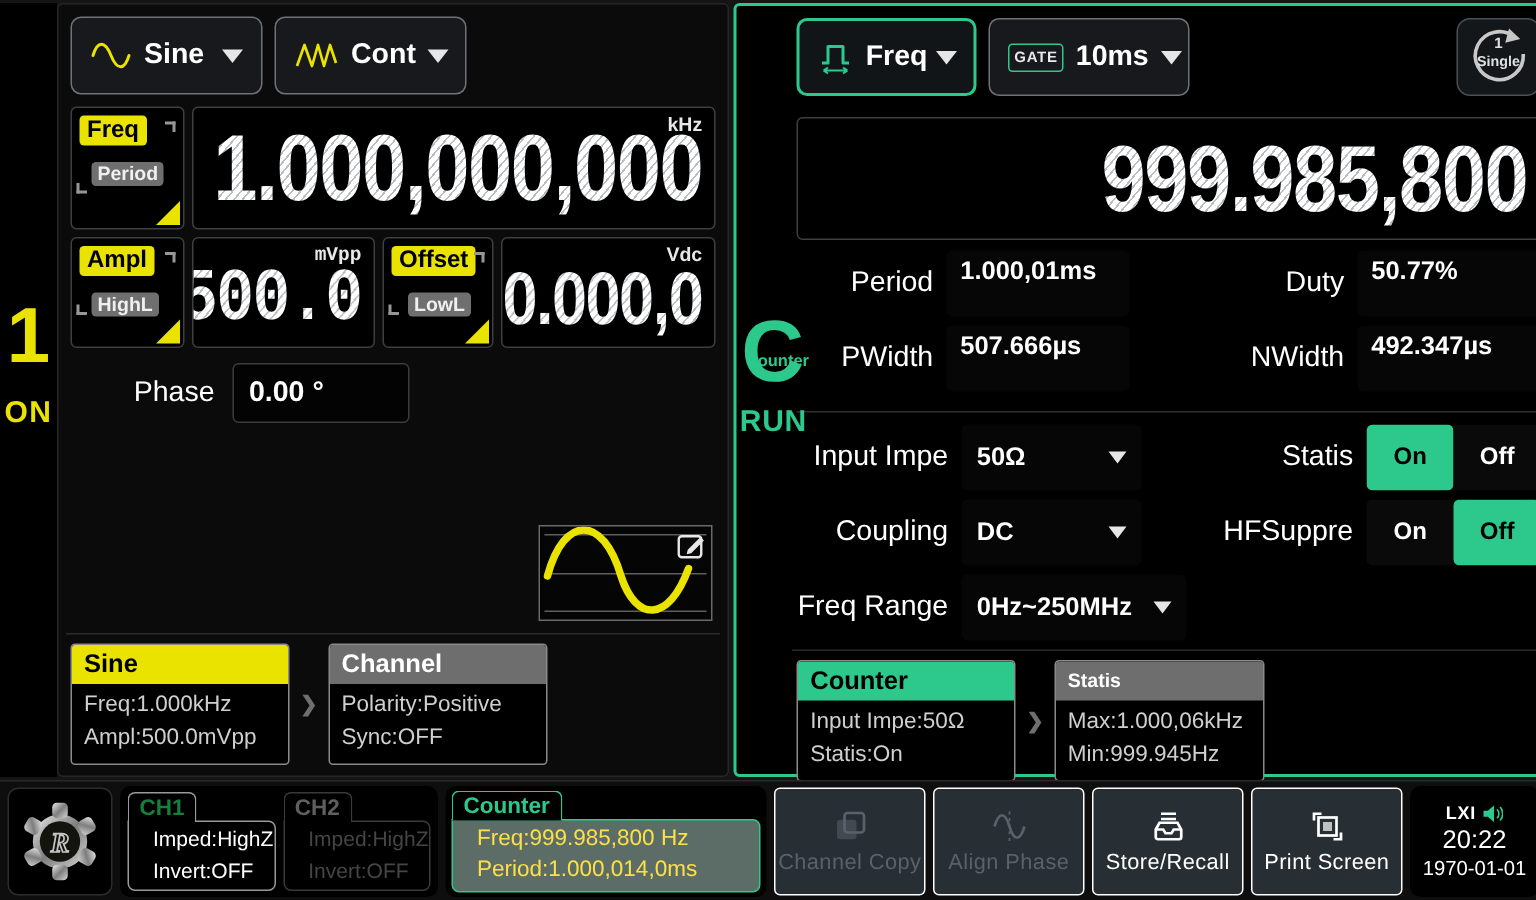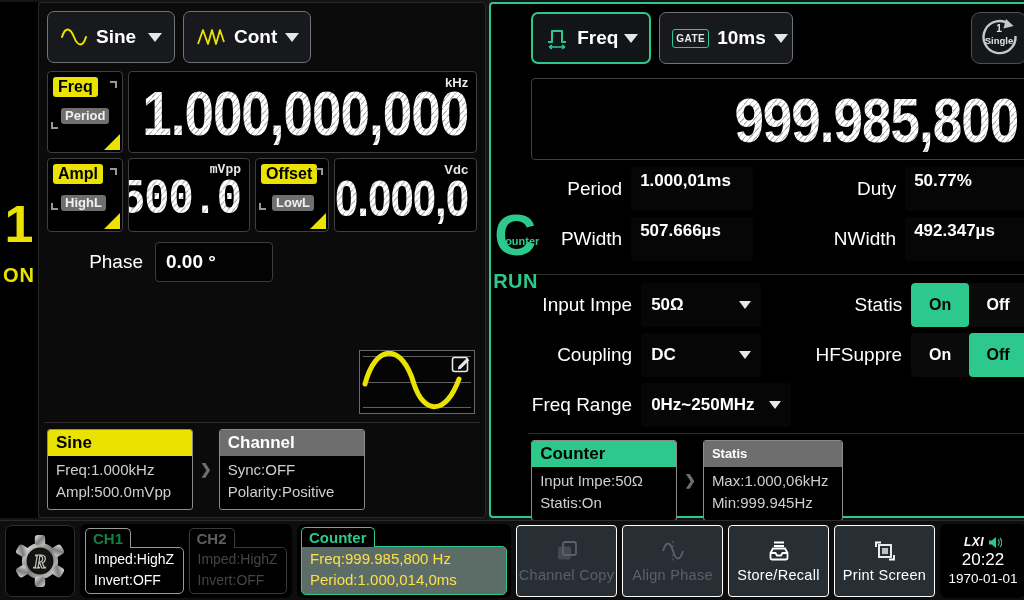--- a/index.html
+++ b/index.html
@@ -109,37 +109,37 @@
   .bottom{ height:80px; flex:none; background:#0e0e0e; border-top:1px solid #2a2a2a; display:flex;
     align-items:center; gap:5px; padding:0 5px;}
   .logo-card{ width:70px; height:72px; background:#000; border:1px solid #2c2c2c; border-radius:7px;
     display:flex; align-items:center; justify-content:center; flex:none;}
   .chgroup{ width:212px; height:74px; background:#000; border-radius:7px; display:flex; gap:5px;
     padding:4px 5px; flex:none;}
   .mini{ flex:1; display:flex; flex-direction:column; min-width:0;}
   .mini-tab{ align-self:flex-start; border:1px solid #9a9a9a; border-bottom:none; border-radius:5px 5px 0 0;
     padding:0 7px; font-weight:bold; font-size:15px; height:20px; line-height:19px; background:#000;
     position:relative; z-index:2; margin-bottom:-1px;}
-  .mini-body{ flex:1; border:1px solid #9a9a9a; border-radius:0 5px 5px 5px; padding:1px 8px; font-size:14px;
+  .mini-body{ flex:1; border:1px solid #9a9a9a; border-radius:0 5px 5px 5px; padding:1px 16px; font-size:14px;
     line-height:1.5; color:#fff; background:#000; white-space:nowrap; overflow:hidden;}
   .mini.ch1 .mini-tab{ color:#15803d;}
   .mini.dim .mini-tab{ color:#5f5f5f; border-color:#3a3a3a;}
   .mini.dim .mini-body{ color:#454545; border-color:#3a3a3a;}
   .counter-group{ width:214px; height:74px; background:#000; border-radius:7px; display:flex; padding:3px 4px; flex:none;}
   .mini.cnt .mini-tab{ color:#2dc98c; border-color:#2dc98c;}
   .mini.cnt .mini-body{ border-color:#2dc98c; background:#5c6c66; color:#fde047; font-size:15px; line-height:1.45;}
   .bbtn{ width:101px; height:72px; background:#272e34; border:1px solid #ffffff; border-radius:4px;
     display:flex; flex-direction:column; align-items:center; justify-content:center; gap:3px; flex:none;}
   .bbtn .blabel{ font-size:14.5px; letter-spacing:.3px; white-space:nowrap;}
   .bbtn.disabled{ color:#5a6169;}
   .bbtn.enabled{ color:#fff;}
   .clock{ margin-left:auto; width:86px; height:74px; background:#000; border-radius:7px; display:flex;
     flex-direction:column; align-items:center; justify-content:center; color:#fff; gap:1px; flex:none;}
   .lxi-row{ display:flex; align-items:center; gap:4px;}
-  .lxi{ font-style:italic; font-weight:bold; font-size:12px; letter-spacing:.5px;}
+  .lxi{ font-weight:bold; font-size:12px; letter-spacing:.5px;}
   .time{ font-size:17px;} .date{ font-size:13.5px;}
   svg{ display:block;}
 </style>
 </head>
 <body>
 
 <div class="screen">
   <div class="panels">
 
     <div class="left-panel">
@@ -240,22 +240,22 @@
             <div class="tab-head th-yellow">Sine</div>
             <div class="tab-body">
               <div>Freq:1.000kHz</div>
               <div>Ampl:500.0mVpp</div>
             </div>
           </div>
           <span class="tab-chev">❯</span>
           <div class="tab-card">
             <div class="tab-head th-gray">Channel</div>
             <div class="tab-body">
+              <div>Polarity:Positive</div>
               <div>Sync:OFF</div>
-              <div>Polarity:Positive</div>
             </div>
           </div>
         </div>
       </div>
     </div>
 
     <div class="right-panel">
       <div class="c-sidebar">
         <span class="c-big">C</span>
         <span class="c-rest">ounter</span>

